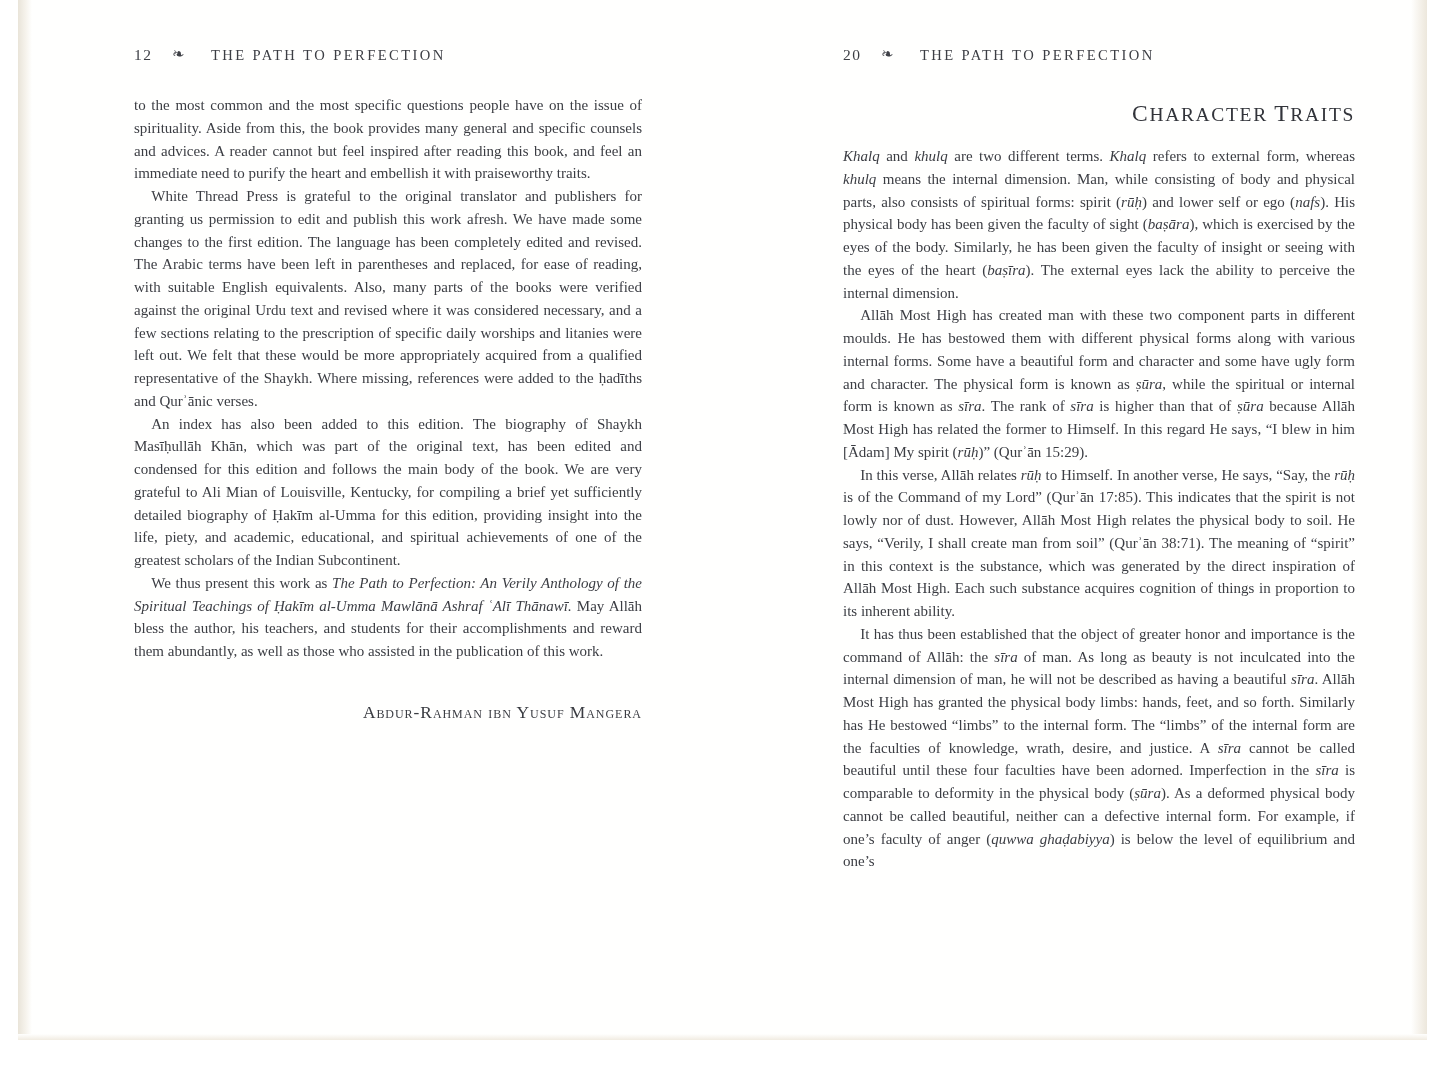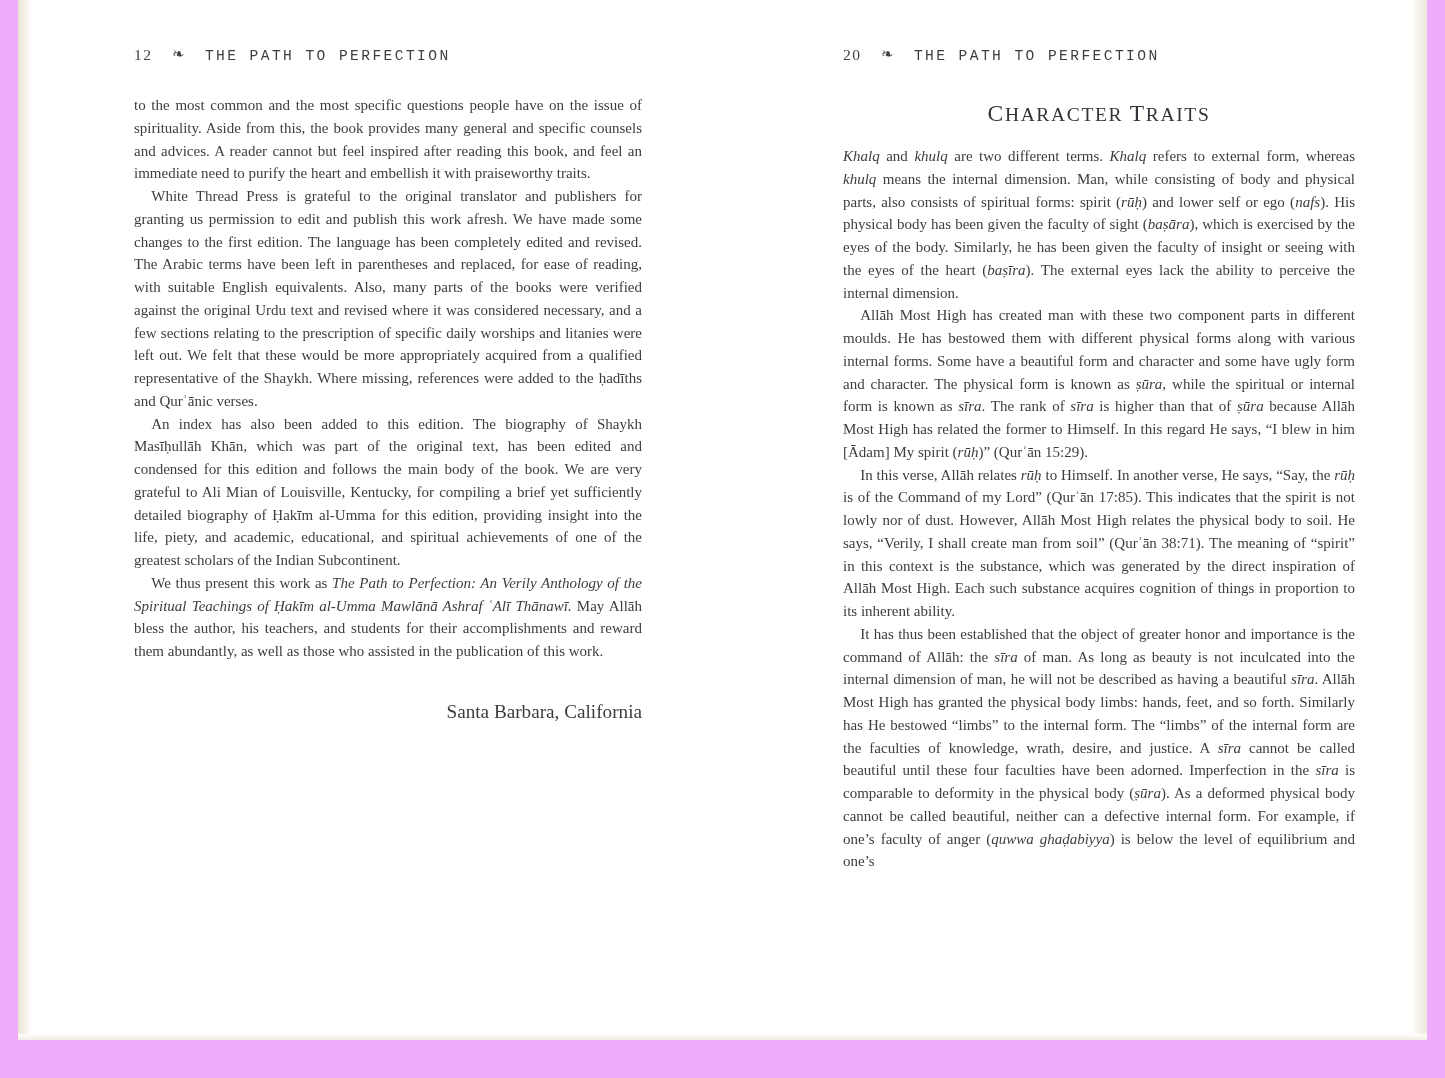--- a/index.html
+++ b/index.html
@@ -13,21 +13,21 @@
     overflow: hidden;
     font-family: "Liberation Serif", "DejaVu Serif", serif;
   }
 
   
   .scan {
     position: absolute;
     left: 0; top: 0;
     width: 1445px;
     height: 1078px;
-    background: #f0abfc;
+    background: #ffffff;
   }
   .paper {
     position: absolute;
     left: 18px;
     top: 0;
     width: 1409px;
     height: 1040px;
     background: #fffffe;
   }
   
@@ -82,33 +82,32 @@
   }
   .ornament {
     margin-left: 20px;
     font-size: 15px;
     line-height: 1;
     color: #3f4147;
     transform: translateY(-1px) rotate(8deg);
     display: inline-block;
   }
   .runhead-title {
-    margin-left: 20px;
+    margin-left: 26px;
     font-size: 14.6px;
     letter-spacing: 0.165em;
     font-variant: small-caps;
     text-transform: uppercase;
     color: #3c3e44;
-    font-family: Liberation Mono, monospace;
   }
 
   
   .chapter-title {
     margin-top: 24px;
-    text-align: center;
+    text-align: right;
     font-size: 19.5px;
     letter-spacing: 0.085em;
     font-variant: small-caps;
     color: #32343a;
     white-space: nowrap;
   }
   .chapter-title .cap { font-size: 23.5px; }
 
   
   .body {
@@ -169,21 +168,21 @@
         <p class="noindent">to the most common and the most specific questions people have on the issue of spirituality. Aside from this, the book provides many general and specific counsels and advices. A reader cannot but feel inspired after reading this book, and feel an immediate need to purify the heart and embellish it with praiseworthy traits.</p>
 
         <p>White Thread Press is grateful to the original translator and publishers for granting us permission to edit and publish this work afresh. We have made some changes to the first edition. The language has been completely edited and revised. The Arabic terms have been left in parentheses and replaced, for ease of reading, with suitable English equivalents. Also, many parts of the books were verified against the original Urdu text and revised where it was considered necessary, and a few sections relating to the prescription of specific daily worships and litanies were left out. We felt that these would be more appropriately acquired from a qualified representative of the Shaykh. Where missing, references were added to the ḥadīths and Qurʾānic verses.</p>
 
         <p>An index has also been added to this edition. The biography of Shaykh Masīḥullāh Khān, which was part of the original text, has been edited and condensed for this edition and follows the main body of the book. We are very grateful to Ali Mian of Louisville, Kentucky, for compiling a brief yet sufficiently detailed biography of Ḥakīm al-Umma for this edition, providing insight into the life, piety, and academic, educational, and spiritual achievements of one of the greatest scholars of the Indian Subcontinent.</p>
 
         <p id="p-presentation">We thus present this work as <i>The Path to Perfection: An Verily Anthology of the Spiritual Teachings of Ḥakīm al-Umma Mawlānā Ashraf ʿAlī Thānawī.</i> May Allāh bless the author, his teachers, and students for their accomplishments and reward them abundantly, as well as those who assisted in the publication of this work.</p>
       </div>
 
       <div class="signature">
-        <div class="place">Santa Barbara, California</div>
+        <div class="name">Abdur-Rahman ibn Yusuf Mangera</div>
       </div>
     </div>
 
     <div class="page page-right">
 
       <div class="runhead">
         <span class="folio">20</span>
         <span class="ornament">❧</span>
         <span class="runhead-title">The Path to Perfection</span>
       </div>

